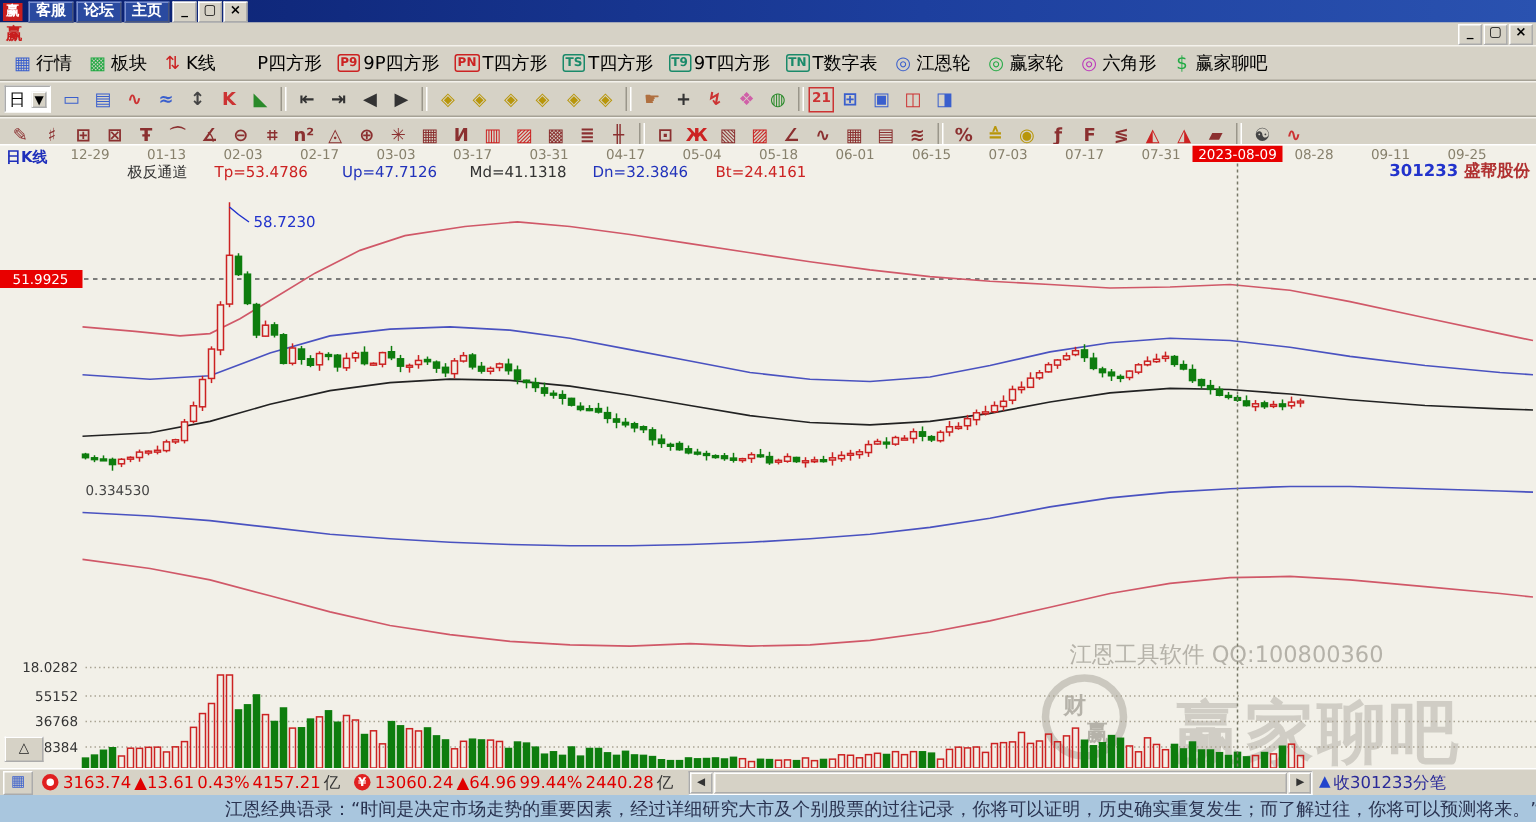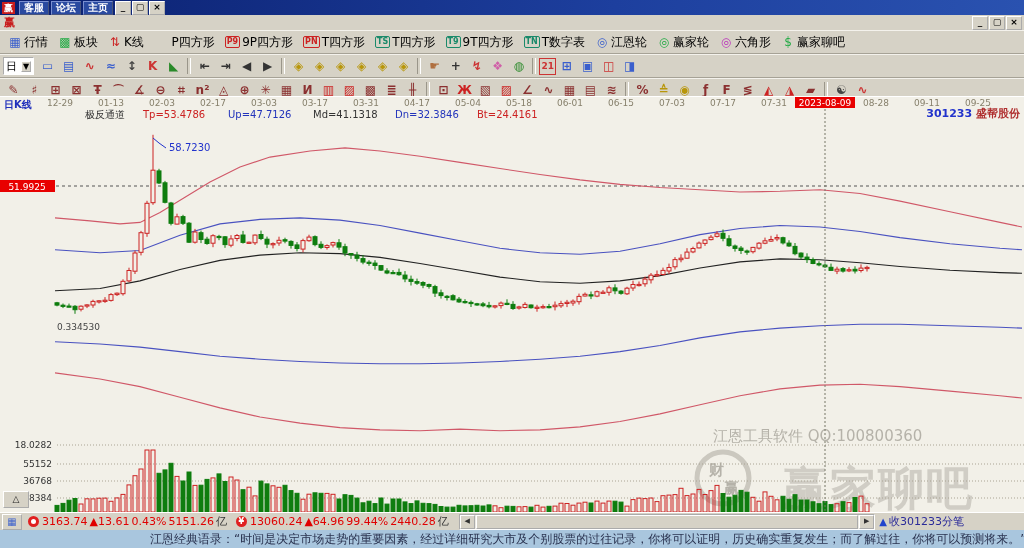--- a/index.html
+++ b/index.html
@@ -676,21 +676,21 @@
     </svg>
   <div class="expand-btn">△</div>
 </div>
 
 <div class="statusbar">
   <div class="gridbtn">▦</div>
   <div class="qicon sse"></div>
   <span class="qtext">3163.74</span>
   <span class="qtext">▲13.61</span>
   <span class="qtext">0.43%</span>
-  <span class="qtext">5151.26</span>
+  <span class="qtext">4157.21</span>
   <span class="qunit">亿</span>
   <div class="qicon szse">¥</div>
   <span class="qtext">13060.24</span>
   <span class="qtext">▲64.96</span>
   <span class="qtext">99.44%</span>
   <span class="qtext">2440.28</span>
   <span class="qunit">亿</span>
   <div class="hscroll">
     <div class="sbtn">◀</div>
     <div class="sthumb"></div>

